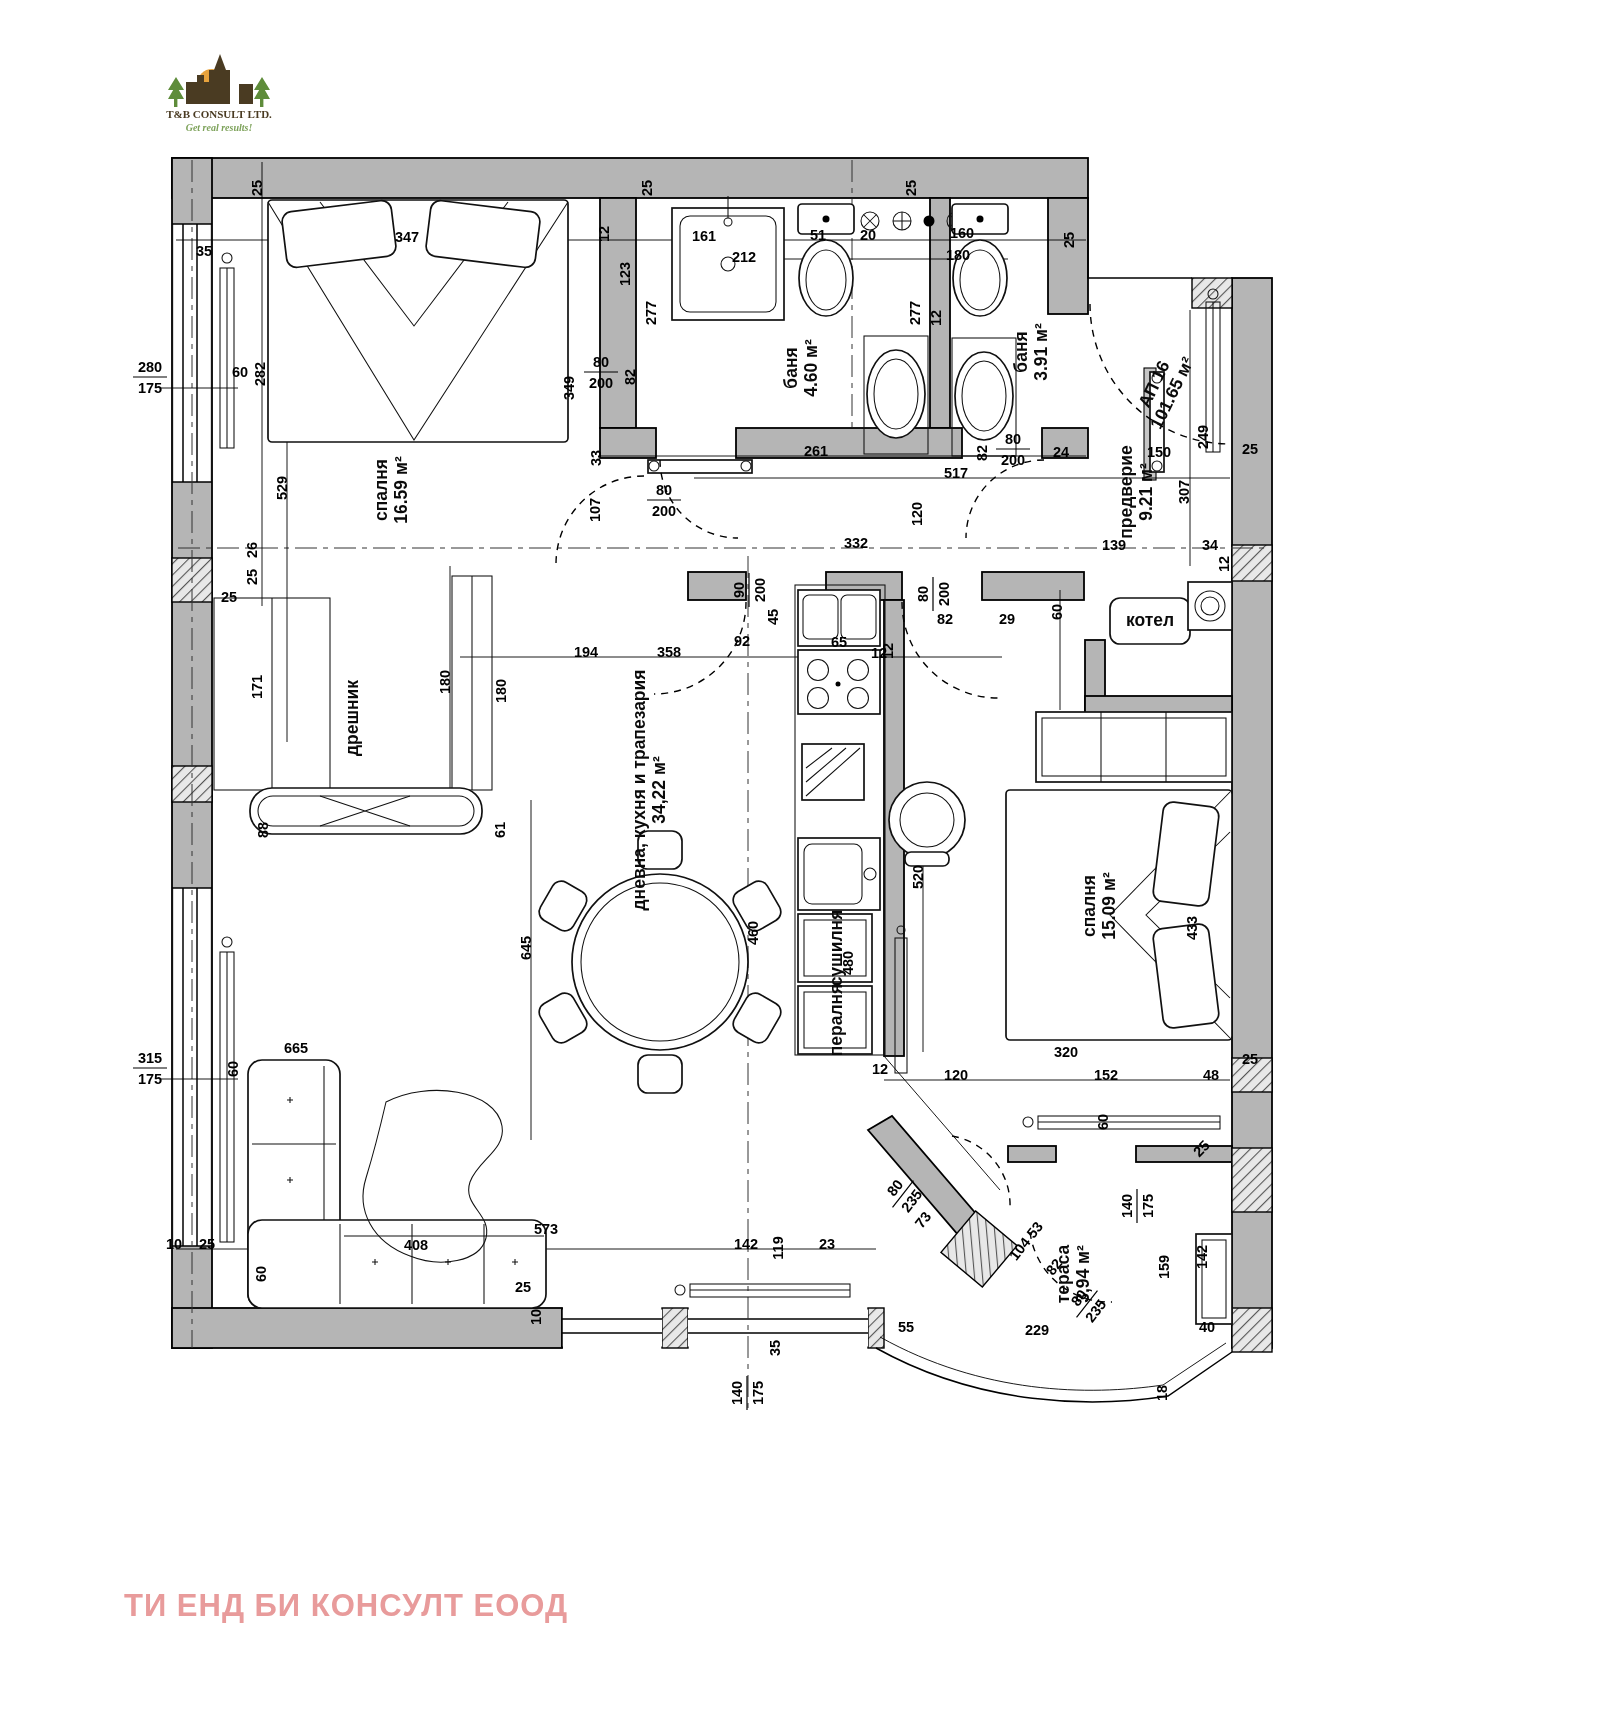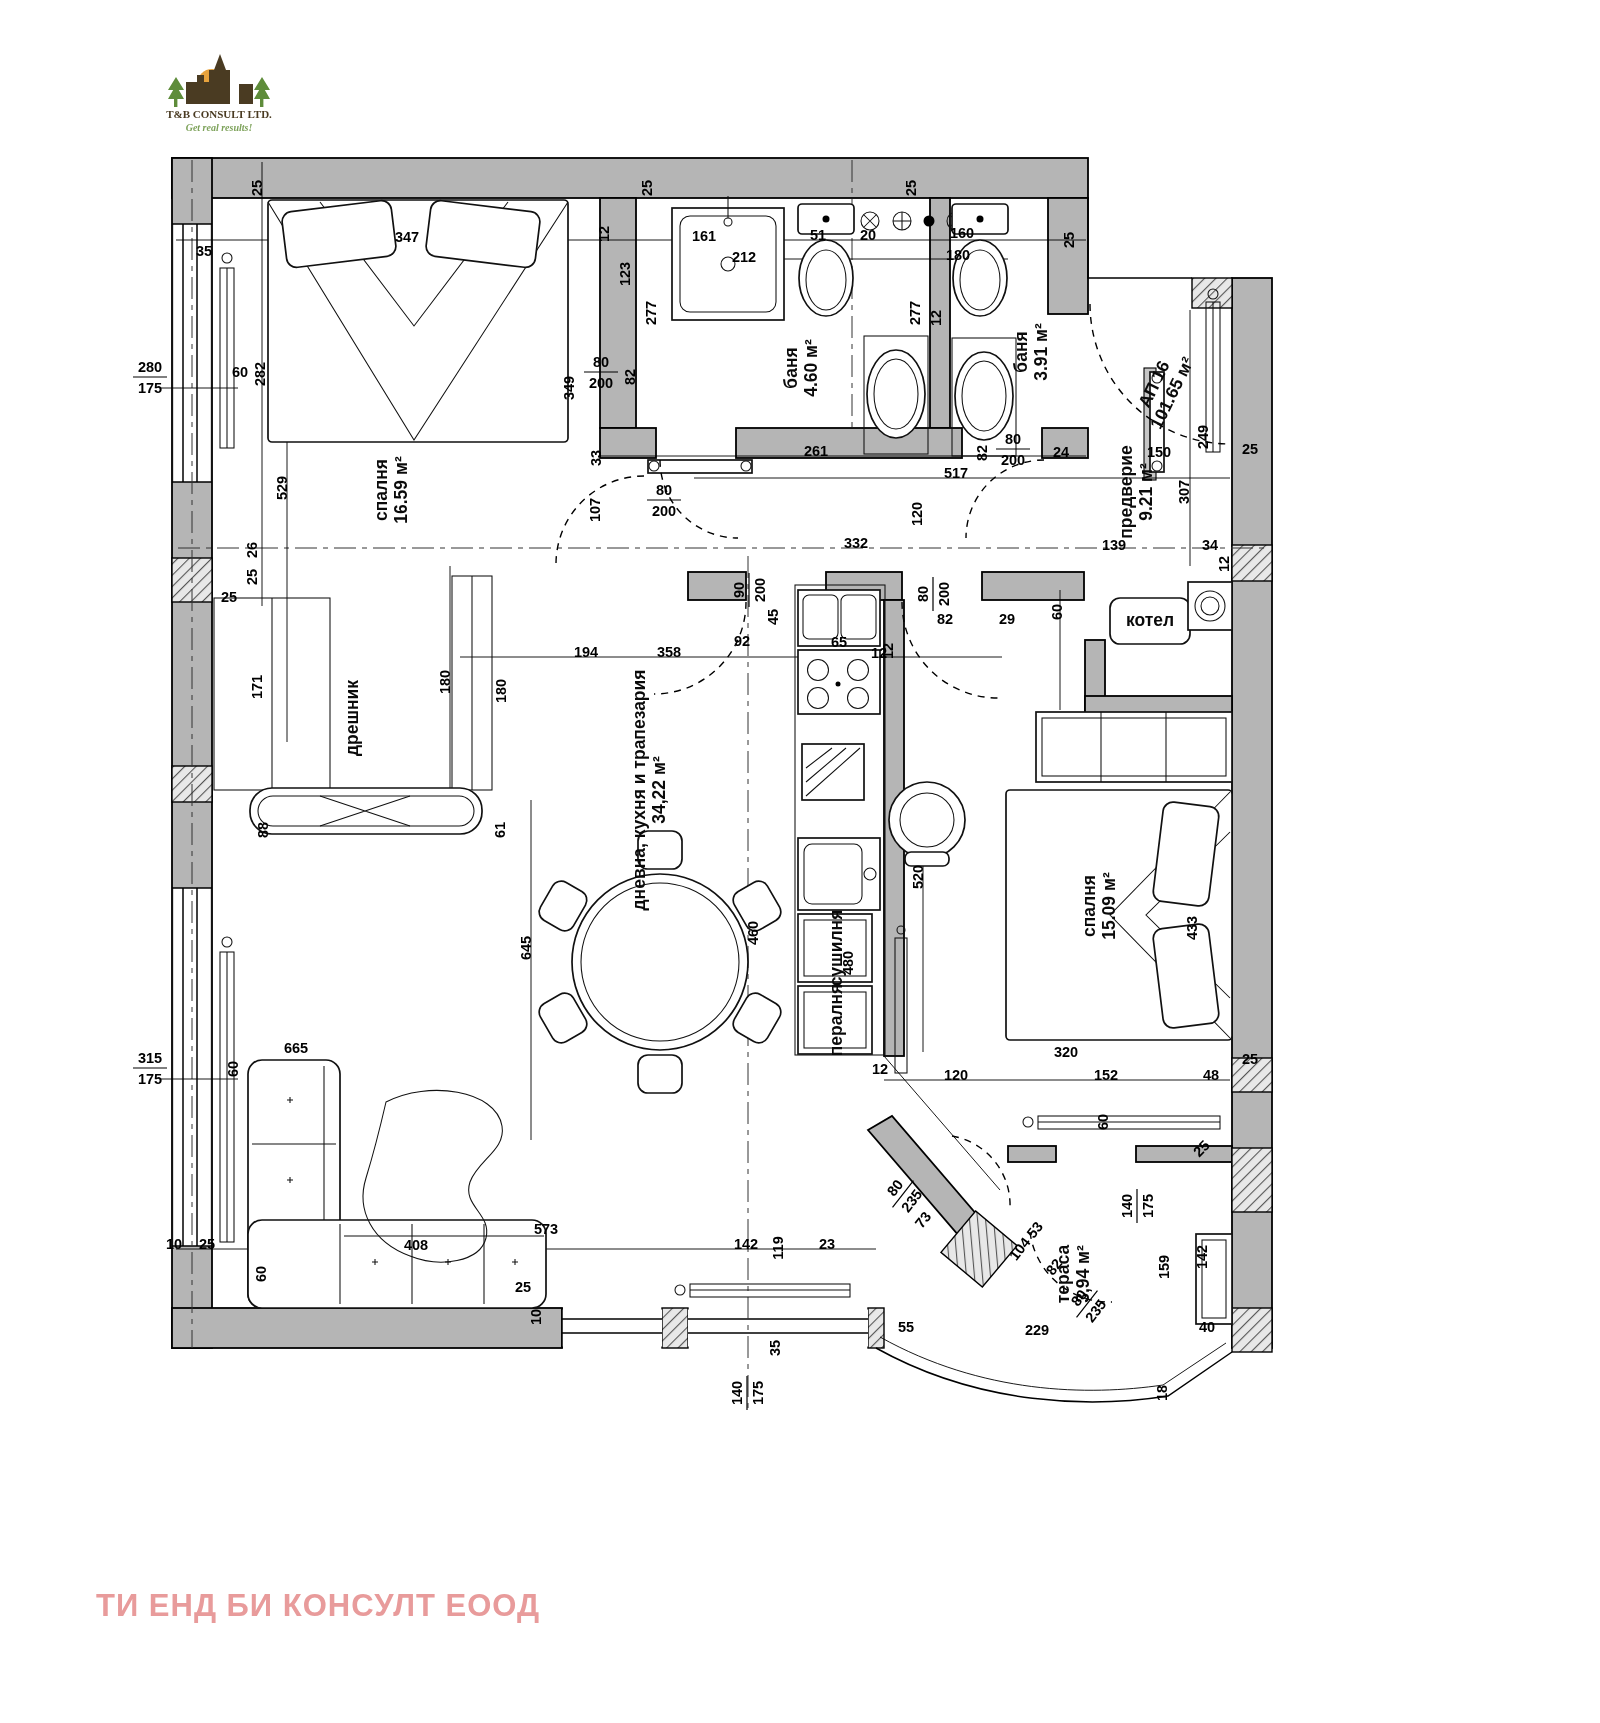--- a/index.html
+++ b/index.html
@@ -13,21 +13,21 @@
   .ln{stroke:#000;stroke-width:1.5;fill:none}
   .thin{stroke:#000;stroke-width:.9;fill:none}
   .fx{stroke:#111;stroke-width:1.7;fill:#fff}
   .fxo{stroke:#111;stroke-width:1.05;fill:none}
   .door{stroke:#000;stroke-width:1.4;fill:none;stroke-dasharray:7 6}
   .axis{stroke:#333;stroke-width:1;fill:none;stroke-dasharray:22 6 5 6}
   .dim{font:700 14.5px "Liberation Sans",sans-serif;fill:#000}
   .room{font:700 17.5px "Liberation Sans",sans-serif;fill:#0a0a0a}
   .logoA{font:700 11px "Liberation Serif",serif;fill:#4a3b22}
   .logoB{font:italic 700 10px "Liberation Serif",serif;fill:#7da25a}
-  .wm{position:absolute;left:96px;top:1588px;font:700 31px "Liberation Sans",sans-serif;
+  .wm{position:absolute;left:124px;top:1588px;font:700 31px "Liberation Sans",sans-serif;
       letter-spacing:1px;color:#e89b9b}
 </style>
 </head>
 <body>
 
 <div class="page">
 <svg width="1600" height="1723" viewBox="0 0 1600 1723">
   <defs>
     <pattern id="hatchp" width="8" height="8" patternUnits="userSpaceOnUse" patternTransform="rotate(45)">
       <rect width="8" height="8" fill="#e8e8e8"></rect>

